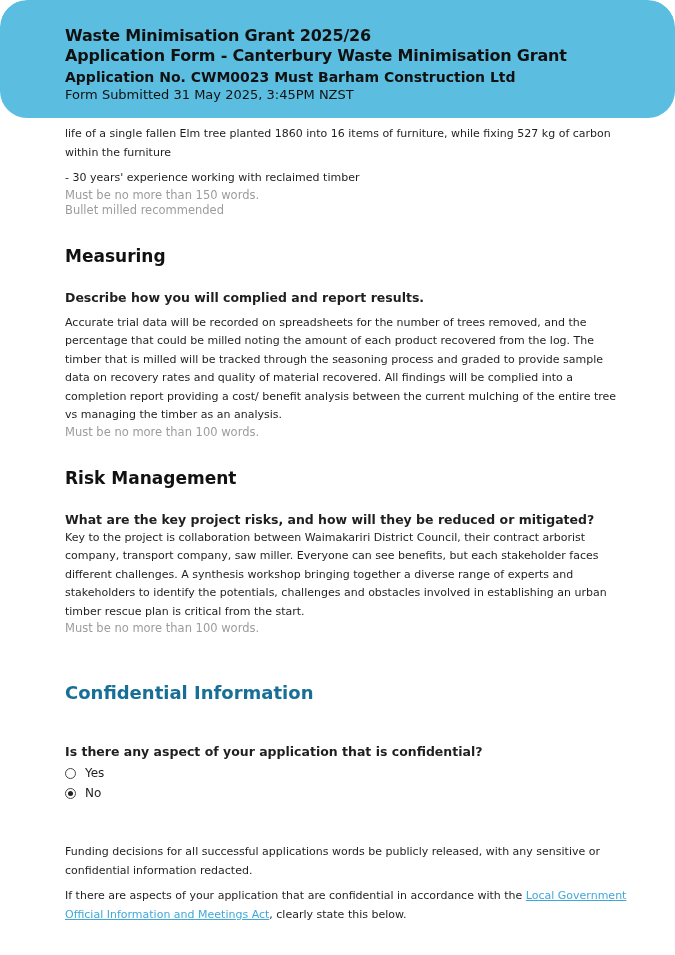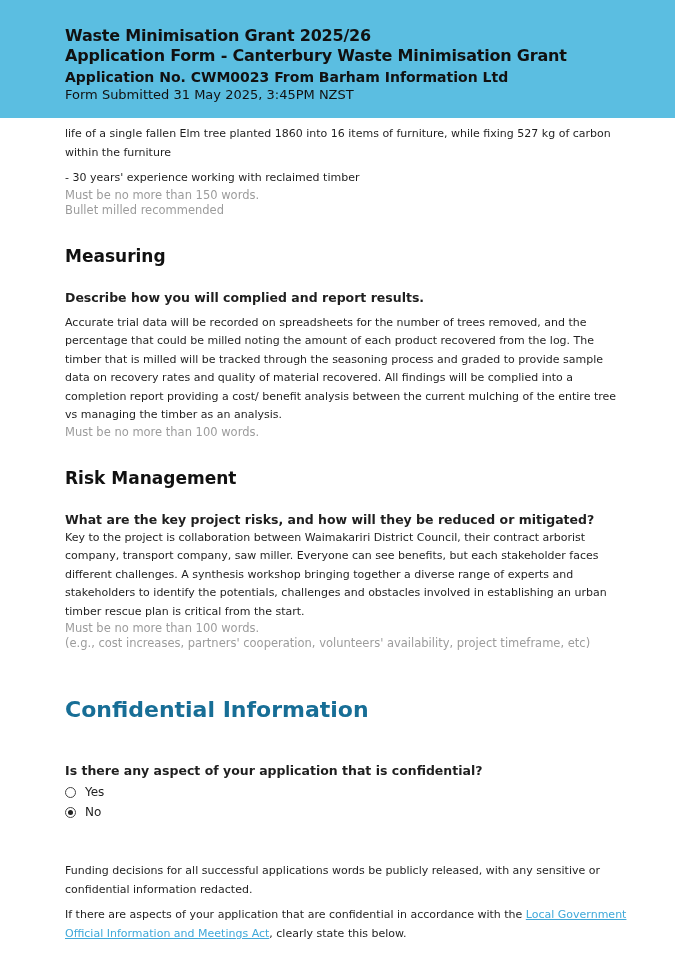--- a/index.html
+++ b/index.html
@@ -2,21 +2,21 @@
 <html style="--header-band: #5BBEE1; --accent: #176E96; --link: #3FA8D9; --hint: #9C9C9C; --text: #1F1F1F;"><head>
 <meta charset="utf-8">
 <style>
   :root {
     --header-band: #5BBEE1;
     --accent: #176E96;
     --link: #3FA8D9;
     --hint: #9C9C9C;
     --text: #1F1F1F;
   }
-  * { margin: 0; padding: 0; box-sizing: border-box; }
+  * { margin: 0; padding: 0; box-sizing: border-box; border-radius: 27px; }
   html, body { background: #fff; }
   body {
     width: 675px;
     height: 955px;
     overflow: hidden;
     font-family: "DejaVu Sans", "Liberation Sans", sans-serif;
     color: var(--text, #1F1F1F);
     position: relative;
   }
   .header-band {
@@ -58,21 +58,21 @@
     line-height: 15px;
     color: var(--hint, #9C9C9C);
   }
   h2.section-heading {
     font-size: 17px;
     font-weight: bold;
     margin-top: 28px;
     color: #111;
   }
   h2.section-heading.accent {
-    font-size: 22px;
+    font-size: 18px;
     margin-top: 46px;
     color: var(--accent, #176E96);
   }
   .question {
     font-size: 12.5px;
     line-height: 18px;
     font-weight: bold;
     margin-top: 23px;
   }
   .question.first-after-accent { margin-top: 40px; }
@@ -111,41 +111,40 @@
     text-decoration: underline;
     cursor: pointer;
   }
 </style>
 </head>
 <body>
 
 <header class="header-band">
   <div class="title">Waste Minimisation Grant 2025/26</div>
   <div class="title">Application Form - Canterbury Waste Minimisation Grant</div>
-  <div class="app-no">Application No. CWM0023 From Barham Information Ltd</div>
+  <div class="app-no">Application No. CWM0023 Must Barham Construction Ltd</div>
   <div class="submitted">Form Submitted 31 May 2025, 3:45PM NZST</div>
 </header>
 
 <main class="content">
 
   <p class="body-text">life of a single fallen Elm tree planted 1860 into 16 items of furniture, while fixing 527 kg of carbon within the furniture</p>
   <p class="body-text">- 30 years' experience working with reclaimed timber</p>
   <div class="hint">Must be no more than 150 words.</div>
   <div class="hint">Bullet milled recommended</div>
 
   <h2 class="section-heading">Measuring</h2>
   <div class="question">Describe how you will complied and report results.</div>
   <p class="body-text">Accurate trial data will be recorded on spreadsheets for the number of trees removed, and the percentage that could be milled noting the amount of each product recovered from the log. The timber that is milled will be tracked through the seasoning process and graded to provide sample data on recovery rates and quality of material recovered. All findings will be complied into a completion report providing a cost/ benefit analysis between the current mulching of the entire tree vs managing the timber as an analysis.</p>
   <div class="hint">Must be no more than 100 words.</div>
 
   <h2 class="section-heading">Risk Management</h2>
   <div class="question">What are the key project risks, and how will they be reduced or mitigated?</div>
   <p class="body-text answer-line">Key to the project is collaboration between Waimakariri District Council, their contract arborist company, transport company, saw miller. Everyone can see benefits, but each stakeholder faces different challenges. A synthesis workshop bringing together a diverse range of experts and stakeholders to identify the potentials, challenges and obstacles involved in establishing an urban timber rescue plan is critical from the start.</p>
   <div class="hint">Must be no more than 100 words.</div>
-  <div class="hint">(e.g., cost increases, partners' cooperation, volunteers' availability, project timeframe, etc)</div>
 
   <h2 class="section-heading accent">Confidential Information</h2>
 
   <div class="question first-after-accent">Is there any aspect of your application that is confidential?</div>
 
   <div class="radio-row">
     <span class="radio-control"></span>
     <span class="radio-label">Yes</span>
   </div>
   <div class="radio-row">

